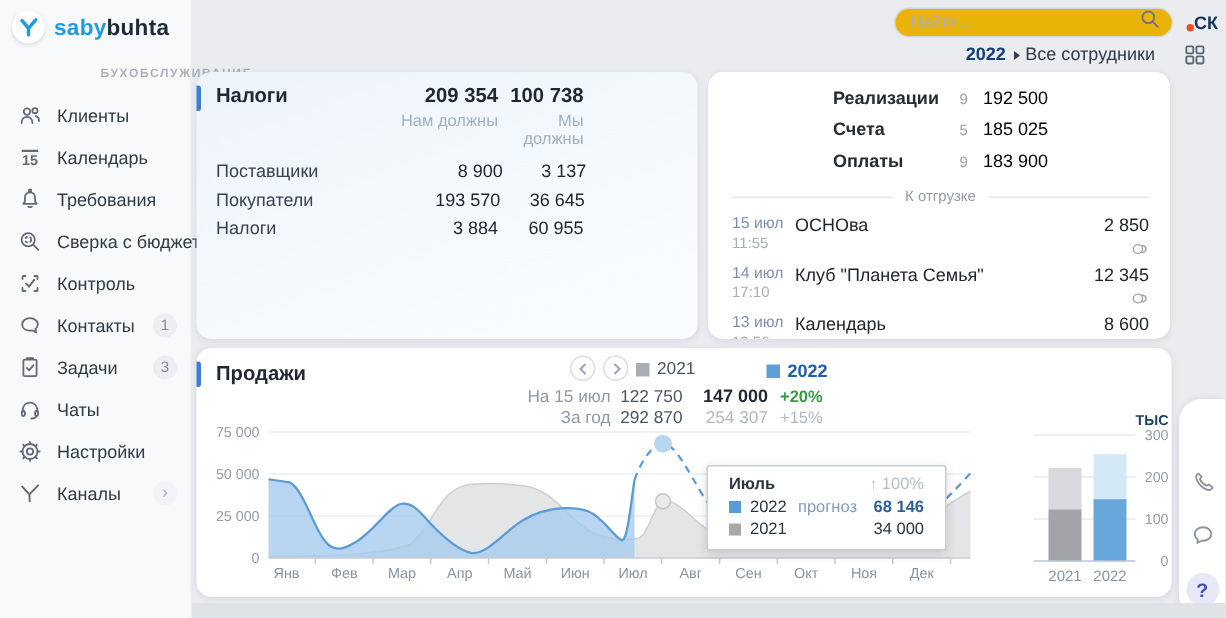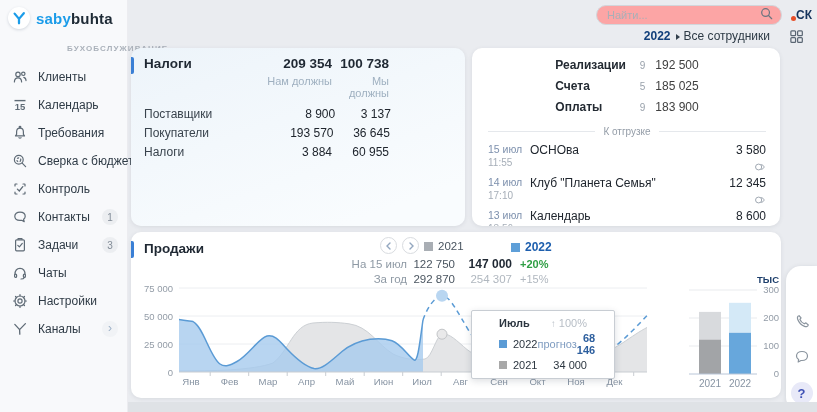--- a/index.html
+++ b/index.html
@@ -16,21 +16,21 @@
   .burger i{display:block;height:2px;background:#98a1ab;margin:2px 0;border-radius:1px;}
   .section-label{font-size:8px;letter-spacing:1.1px;color:#aab1ba;font-weight:700;padding-left:48px;}
   .nav{margin-top:4px;}
   .nav-item{display:flex;align-items:center;height:28px;padding-left:11px;cursor:pointer;}
   .nicon{width:17px;height:17px;margin-right:10px;flex:0 0 auto;display:flex;align-items:center;justify-content:center;}
   .nlabel{font-size:12px;color:#2f3b46;white-space:nowrap;}
   .nbadge{margin-left:auto;margin-right:9px;width:16px;height:16px;border-radius:50%;background:#eceef1;color:#828c97;font-size:10px;display:flex;align-items:center;justify-content:center;}
   .nchev{margin-left:auto;margin-right:9px;width:16px;height:16px;border-radius:50%;background:#f1f3f6;color:#9db1c7;font-size:12px;line-height:15px;text-align:center;}
   
   .main{position:absolute;left:128px;top:0;width:689px;height:412px;}
-  .search-pill{position:absolute;left:468px;top:5px;width:186px;height:20px;background:#fca5a5;border:1px solid #d2d6db;border-radius:11px;display:flex;align-items:center;box-sizing:border-box;padding:5px 8px;}
+  .search-pill{position:absolute;left:468px;top:5px;width:186px;height:20px;background:#eab308;border:1px solid #d2d6db;border-radius:11px;display:flex;align-items:center;box-sizing:border-box;padding:5px 8px;}
   .search-pill input{border:none;outline:none;flex:1;font-size:11px;color:#333;font-family:"Liberation Sans",sans-serif;background:transparent;}
   .search-pill input::placeholder{color:#a9afb7;}
   .avatar{position:absolute;left:668px;top:8px;font-size:12px;font-weight:800;color:#14335c;cursor:pointer;}
   .avatar .dot{position:absolute;left:-5px;bottom:1px;width:5px;height:5px;border-radius:50%;background:#e8502a;}
   .period{position:absolute;top:29px;left:430px;width:212px;text-align:right;font-size:12px;cursor:pointer;white-space:nowrap;}
   .period .year{font-weight:800;color:#123f7a;}
   .tri{display:inline-block;width:0;height:0;border-left:4px solid #33404c;border-top:3px solid transparent;border-bottom:3px solid transparent;margin:0 4px 0 5px;}
   .period .scope{color:#2d3a45;}
   .grid-btn{position:absolute;left:661px;top:29px;cursor:pointer;}
   
@@ -46,21 +46,21 @@
   .drow.head .dl{font-size:13.5px;font-weight:800;color:#1f2833;}
   .drow.head .c1,.drow.head .c2{font-size:13.5px;font-weight:800;color:#1f2833;}
   .drow.sub{margin:4px 0 8px;}
   .drow.sub .c1,.drow.sub .c2{font-size:11px;color:#9fb0c0;font-weight:400;}
   .drow.data{height:19px;}
   
   .card-docs{left:344px;top:48px;width:308px;height:178px;padding:10px 14px 0 16px;overflow:hidden;}
   .srow{display:flex;align-items:baseline;height:21px;cursor:pointer;justify-content:center;}
   .srow .sl{width:74px;font-size:12px;font-weight:700;color:#242b33;}
   .srow .sc{width:16px;text-align:right;font-size:10px;color:#99a1ab;}
-  .srow .sa{margin-left:10px;font-size:12px;color:#404040;}
+  .srow .sa{margin-left:10px;font-size:12px;color:#000000;}
   .divider{display:flex;align-items:center;margin:5px 0 3px;}
   .divider .line{flex:1;height:1px;background:#e5e8ec;}
   .divider .dtext{padding:0 8px;font-size:10px;color:#939ca7;}
   .ship{display:flex;padding:3px 0;cursor:pointer;}
   .ship .sdate{width:37px;flex:0 0 auto;}
   .ship .sdate .d1{font-size:10.5px;color:#7d90ad;}
   .ship .sdate .d2{font-size:10px;color:#a6aeb8;margin-top:2px;}
   .ship .sname{flex:1;min-width:0;padding-left:5px;}
   .ship .sname .n1{font-size:12px;color:#20262e;white-space:nowrap;overflow:hidden;}
   .ship .sname .n2{font-size:10.5px;color:#a6aeb8;margin-top:2px;white-space:nowrap;}
@@ -83,21 +83,21 @@
   .stats{position:absolute;left:180px;top:25px;}
   .stats .srow2{display:flex;height:16px;align-items:baseline;}
   .stats .lab{width:96px;text-align:right;font-size:11.5px;color:#8e99a4;}
   .stats .v21{width:48px;text-align:right;font-size:11.5px;color:#4a5560;}
   .stats .v22{width:57px;text-align:right;font-size:12px;color:#1f2833;font-weight:800;}
   .stats .v22.muted{font-weight:400;color:#b0b7bf;font-size:11.5px;}
   .stats .dlt{width:40px;padding-left:8px;font-size:11px;color:#2f9e44;font-weight:700;}
   .stats .dlt.muted{color:#b0b7bf;font-weight:400;}
   .chart-main{position:absolute;left:8px;top:46px;}
   .chart-mini{position:absolute;left:552px;top:40px;}
-  .tooltip{position:absolute;left:340px;top:78px;width:144px;background:#fff;border:1px solid #c8cdd3;border-radius:2px;box-shadow:0 2px 7px rgba(30,40,60,.15);padding:6px 27px 7px;box-sizing:border-box;}
+  .tooltip{position:absolute;left:340px;top:78px;width:160px;background:#fff;border:1px solid #c8cdd3;border-radius:2px;box-shadow:0 2px 7px rgba(30,40,60,.15);padding:6px 14px 7px;box-sizing:border-box;}
   .tt-head{display:flex;align-items:baseline;}
   .tt-month{font-size:11px;font-weight:800;color:#2c3640;flex:1;}
   .tt-arrow{color:#b7bec6;font-size:10px;margin-right:3px;}
   .tt-pct{color:#b7bec6;font-size:11px;}
   .tt-row{display:flex;align-items:center;margin-top:3px;}
   .tt-sq{width:8px;height:8px;margin-right:6px;flex:0 0 auto;}
   .tt-sq.b{background:#5b9bd5;}
   .tt-sq.g{background:#a8a8a8;}
   .tt-year{font-size:11px;color:#2c3640;width:32px;}
   .tt-note{font-size:11px;color:#7f9cc0;flex:1;}
@@ -330,21 +330,21 @@
 
       <div class="ship">
         <span class="sdate">
             <div class="d1">15 июл</div>
             <div class="d2">11:55</div>
           </span>
         <span class="sname">
             <div class="n1">ОСНОва</div>
           </span>
         <span class="samt">
-            <div class="a1">3 580</div>
+            <div class="a1">2 850</div>
           <div class="a2">
             <svg width="12" height="10" viewBox="0 0 14 11" fill="none" stroke="#9aa3ad" stroke-width="1.1">
                 <ellipse cx="5.4" cy="5.5" rx="3.6" ry="3.4"></ellipse>
                 <path d="M8.2 2.8 C10.2 3 11.7 4.1 11.7 5.5 C11.7 6.9 10.2 8 8.2 8.2"></path>
               </svg>
           </div>
           </span>
       </div>
 
       <div class="ship">

